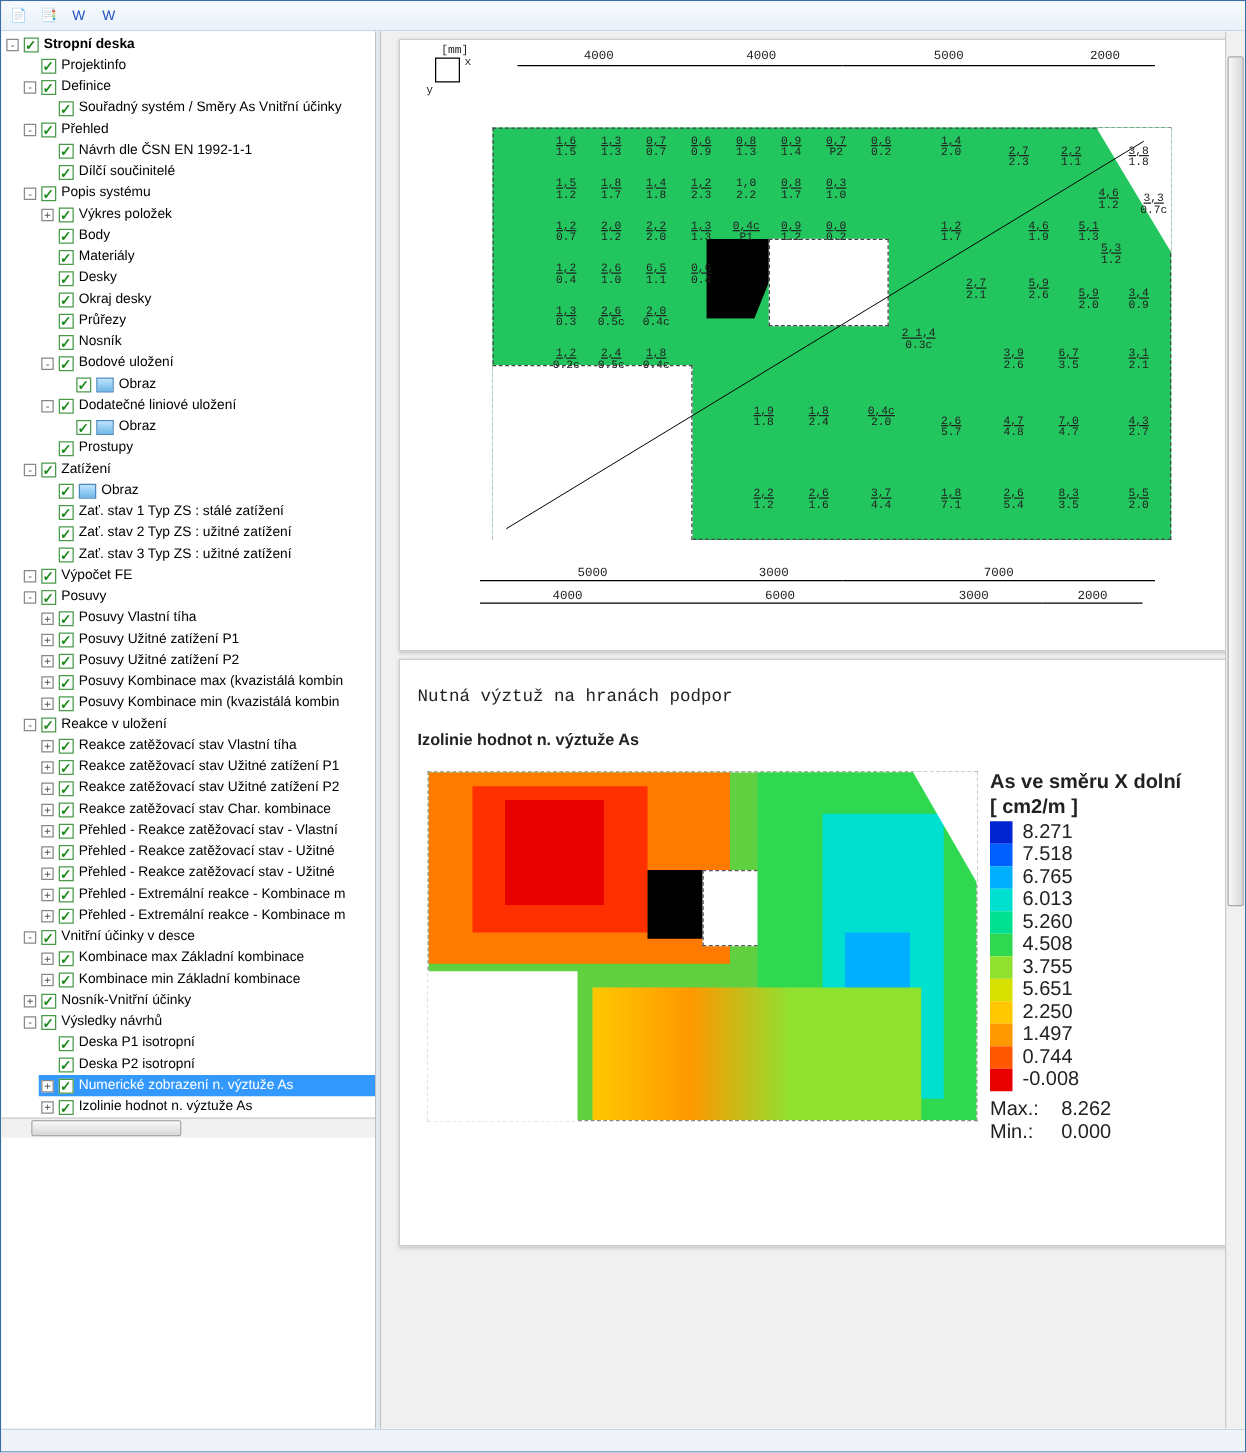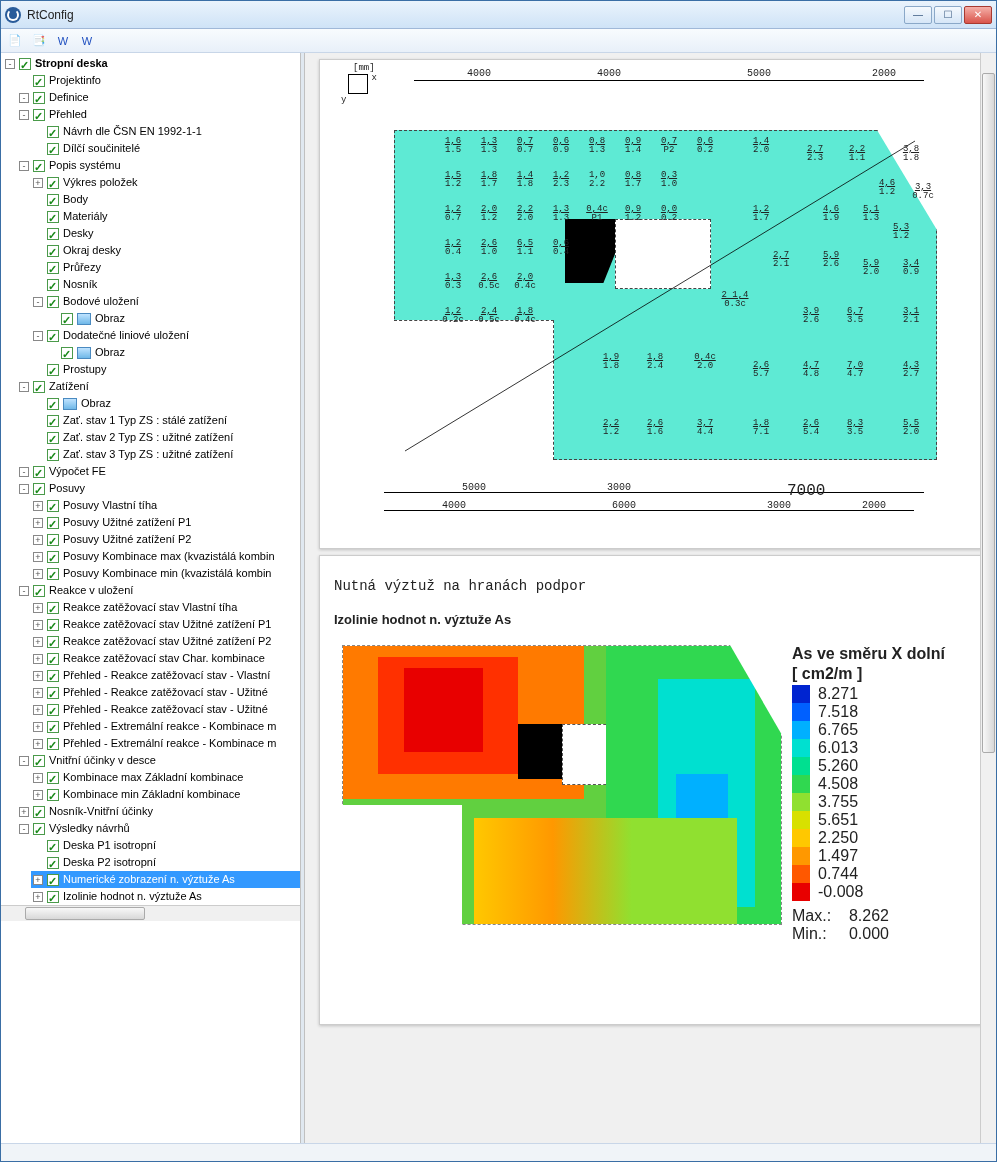--- a/index.html
+++ b/index.html
@@ -33,21 +33,21 @@
 .nodeicon.img { background: linear-gradient(#bfe3ff,#6fb8e8); border:1px solid #4a8ac0; }
 .label { font-size:11px; }
 .label.bold { font-weight:bold; }
 .paper { background:#fff; margin:6px 0; border:1px solid #ccc; box-shadow:0 1px 3px rgba(0,0,0,.2); padding:14px; font-family: "Courier New", monospace; font-size:13px; color:#222; position:relative; }
 .diagram { position:relative; height:460px; }
 .dim-top { position:absolute; top:0; left:40px; right:10px; height:30px; }
 .dim-top .seg { position:absolute; top:6px; height:1px; background:#000; }
 .dim-top .lbl { position:absolute; top:-6px; font-size:10px; }
 .axes-lbl { position:absolute; top:0; left:14px; font-size:10px; }
 .slab-outer { position:absolute; top:36px; left:50px; right:20px; height:360px; }
-.slab { position:absolute; inset:20px 10px 10px 10px; background:#5eead4; border:1px dashed #444; }
+.slab { position:absolute; inset:20px 10px 10px 10px; background:#22c55e; border:1px dashed #444; }
 .slab .cut { position:absolute; }
 .slab .hole { position:absolute; background:#fff; border:1px dashed #444; }
 .slab .black { position:absolute; background:#000; }
 .val { position:absolute; font-size:9px; line-height:9px; text-align:center; width:32px; }
 .dim-bot { position:absolute; bottom:6px; left:50px; right:20px; height:40px; }
 .heading1 { font-family:"Courier New",monospace; font-size:14px; margin:8px 0 18px 0; }
 .heading2 { font-family:Arial,sans-serif; font-weight:bold; font-size:13px; margin:0 0 18px 0; }
 .heading3 { font-family:"Courier New",monospace; font-size:13px; margin:0 0 18px 0; }
 .heatmap-wrap { display:flex; gap:10px; }
 .heatmap { width:440px; height:280px; position:relative; border:1px dashed #888; margin-left:8px; }
@@ -60,29 +60,20 @@
 .statusbar { height:18px; background:#f0f4f8; border-top:1px solid #c8d6e8; }
 .hscroll { height:16px; background:#f0f0f0; border-top:1px solid #ccc; position:relative; }
 .hscroll .thumb { position:absolute; top:1px; left:24px; width:120px; height:13px; background:linear-gradient(#f8f8f8,#d8d8d8); border:1px solid #aaa; border-radius:2px; }
 .vscroll { position:absolute; right:0; top:0; bottom:0; width:16px; background:#f0f0f0; border-left:1px solid #ccc; }
 .vscroll .thumb { position:absolute; left:1px; top:20px; height:680px; width:13px; background:linear-gradient(90deg,#f8f8f8,#d8d8d8); border:1px solid #aaa; border-radius:2px; }
 </style>
 </head>
 <body>
 
 <div class="window">
-  <div class="titlebar">
-    <div class="app-icon"></div>
-    <div class="title">RtConfig</div>
-    <div class="winbtns">
-      <div class="winbtn">—</div>
-      <div class="winbtn">☐</div>
-      <div class="winbtn close">✕</div>
-    </div>
-  </div>
   <div class="toolbar">
     <div class="tb-btn">📄</div>
     <div class="tb-btn">📑</div>
     <div class="tb-btn" style="color:#2050c0">W</div>
     <div class="tb-btn" style="color:#2050c0">W</div>
   </div>
   <div class="body">
     <div class="tree-pane">
       <div class="tree" id="tree">
           <ul>
@@ -99,20 +90,29 @@
                     <span class="check on"></span>
                     <span class="label">Projektinfo</span>
                   </div>
                 </li>
                 <li>
                   <div class="row">
                     <span class="toggle">-</span>
                     <span class="check on"></span>
                     <span class="label">Definice</span>
                   </div>
+                  <ul>
+                    <li>
+                      <div class="row">
+                        <span class="toggle empty"></span>
+                        <span class="check on"></span>
+                        <span class="label">Souřadný systém / Směry As Vnitřní účinky</span>
+                      </div>
+                    </li>
+                  </ul>
                 </li>
                 <li>
                   <div class="row">
                     <span class="toggle">-</span>
                     <span class="check on"></span>
                     <span class="label">Přehled</span>
                   </div>
                   <ul>
                     <li>
                       <div class="row">
@@ -619,21 +619,21 @@
                     <div>1.7</div>
                   </div>
                   <div class="val" style="left: 420px; top: 74px;">
                     <div style="text-decoration:underline">4,6</div>
                     <div>1.9</div>
                   </div>
                   <div class="val" style="left: 460px; top: 74px;">
                     <div style="text-decoration:underline">5,1</div>
                     <div>1.3</div>
                   </div>
-                  <div class="val" style="left: 490px; top: 92px;">
+                  <div class="val" style="left: 478px; top: 92px;">
                     <div style="text-decoration:underline">5,3</div>
                     <div>1.2</div>
                   </div>
                   <div class="val" style="left: 42px; top: 108px;">
                     <div style="text-decoration:underline">1,2</div>
                     <div>0.4</div>
                   </div>
                   <div class="val" style="left: 78px; top: 108px;">
                     <div style="text-decoration:underline">2,6</div>
                     <div>1.0</div>
@@ -760,21 +760,21 @@
                   </div>
                 </div>
             </div>
           </div>
           <div class="dim-bot" id="dimbot">
               <div style="position: absolute; top: 4px; left: 0px; width: 180px; height: 1px; background: rgb(0, 0, 0);"></div>
               <div style="position: absolute; top: -6px; left: 78px; font-size: 10px;">5000</div>
               <div style="position: absolute; top: 4px; left: 180px; width: 110px; height: 1px; background: rgb(0, 0, 0);"></div>
               <div style="position: absolute; top: -6px; left: 223px; font-size: 10px;">3000</div>
               <div style="position: absolute; top: 4px; left: 290px; width: 250px; height: 1px; background: rgb(0, 0, 0);"></div>
-              <div style="position: absolute; top: -6px; left: 403px; font-size: 16px;">7000</div>
+              <div style="position: absolute; top: -6px; left: 403px; font-size: 10px;">7000</div>
               <div style="position: absolute; top: 22px; left: 0px; width: 140px; height: 1px; background: rgb(0, 0, 0);"></div>
               <div style="position: absolute; top: 12px; left: 58px; font-size: 10px;">4000</div>
               <div style="position: absolute; top: 22px; left: 140px; width: 200px; height: 1px; background: rgb(0, 0, 0);"></div>
               <div style="position: absolute; top: 12px; left: 228px; font-size: 10px;">6000</div>
               <div style="position: absolute; top: 22px; left: 340px; width: 110px; height: 1px; background: rgb(0, 0, 0);"></div>
               <div style="position: absolute; top: 12px; left: 383px; font-size: 10px;">3000</div>
               <div style="position: absolute; top: 22px; left: 450px; width: 80px; height: 1px; background: rgb(0, 0, 0);"></div>
               <div style="position: absolute; top: 12px; left: 478px; font-size: 10px;">2000</div>
             </div>
         </div>

